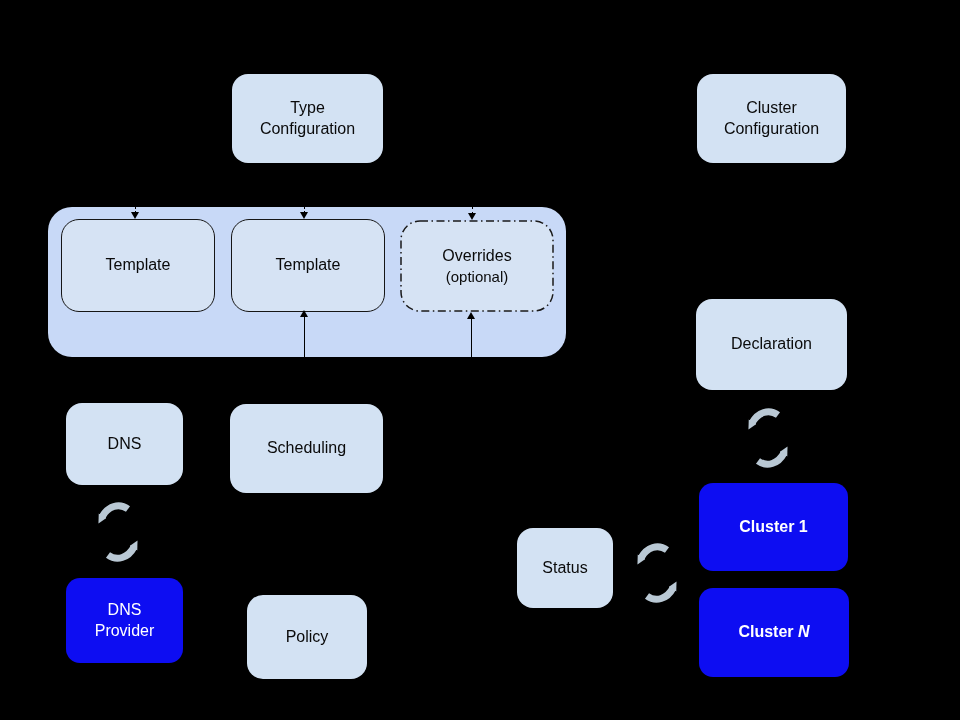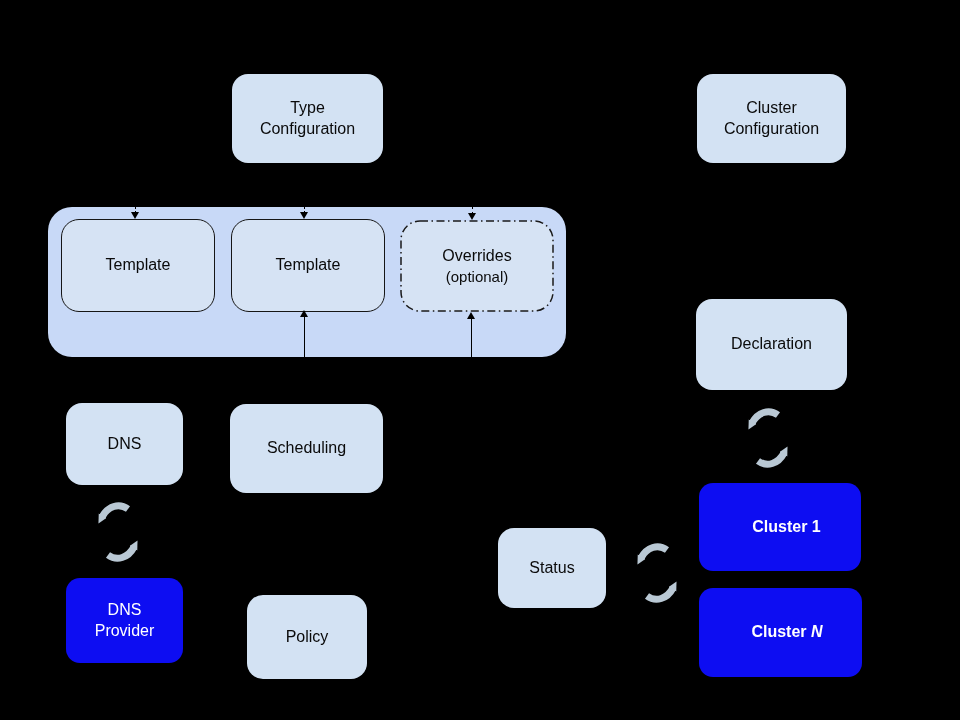--- a/index.html
+++ b/index.html
@@ -9,21 +9,21 @@
   }
   .abs{position:absolute;}
   .box{
     position:absolute;display:flex;flex-direction:column;align-items:center;
     justify-content:center;text-align:center;font-size:16px;color:#0a0a0a;
     line-height:1.3;
   }
   .light{background:#d3e2f3;border-radius:16px;}
   .inner{background:#d6e3f4;border:1.5px solid #161616;border-radius:18px;}
   .blue{background:#0d0df2;color:#ffffff;border-radius:14px;}
-  .bold{font-weight:bold;padding-left:13px;}
+  .bold{font-weight:bold;}
   .it{font-style:italic;}
   .container{position:absolute;background:#c8d9f7;border-radius:24px;}
   .caption{position:absolute;font-size:13px;color:#0a0a0a;white-space:nowrap;}
   .vline{position:absolute;width:0;border-left:1px solid #000;}
   .vdash{position:absolute;width:0;border-left:1px dashed #000;}
   .tri-down{position:absolute;width:0;height:0;
     border-left:4px solid transparent;border-right:4px solid transparent;
     border-top:7px solid #000;}
   .tri-up{position:absolute;width:0;height:0;
     border-left:4px solid transparent;border-right:4px solid transparent;
@@ -105,21 +105,21 @@
 
   <div class="box blue" style="left:66px;top:578px;width:117px;height:85px;">
     <span>DNS</span>
     <span>Provider</span>
   </div>
 
   <div class="box light" style="left:247px;top:578px;width:120px;height:84px;margin-top:17px;">
     <span>Policy</span>
   </div>
 
-  <div class="box light" style="left:498px;top:528px;width:108px;height:80px;">
+  <div class="box light" style="left:517px;top:528px;width:96px;height:80px;">
     <span>Status</span>
   </div>
 
   <svg class="sync" style="left:629px;top:535px;" width="56" height="76" viewBox="0 0 56 76">
     <path d="M 38 15 A 20 26 0 0 0 12 23" fill="none" stroke="#b9c8d4" stroke-width="7" marker-end="url(#syncArrow)"></path>
     <path d="M 18 61 A 20 26 0 0 0 44 53" fill="none" stroke="#b9c8d4" stroke-width="7" marker-end="url(#syncArrow)"></path>
   </svg>
 
   <div class="box light" style="left:696px;top:299px;width:151px;height:91px;">
     <span>Declaration</span>

